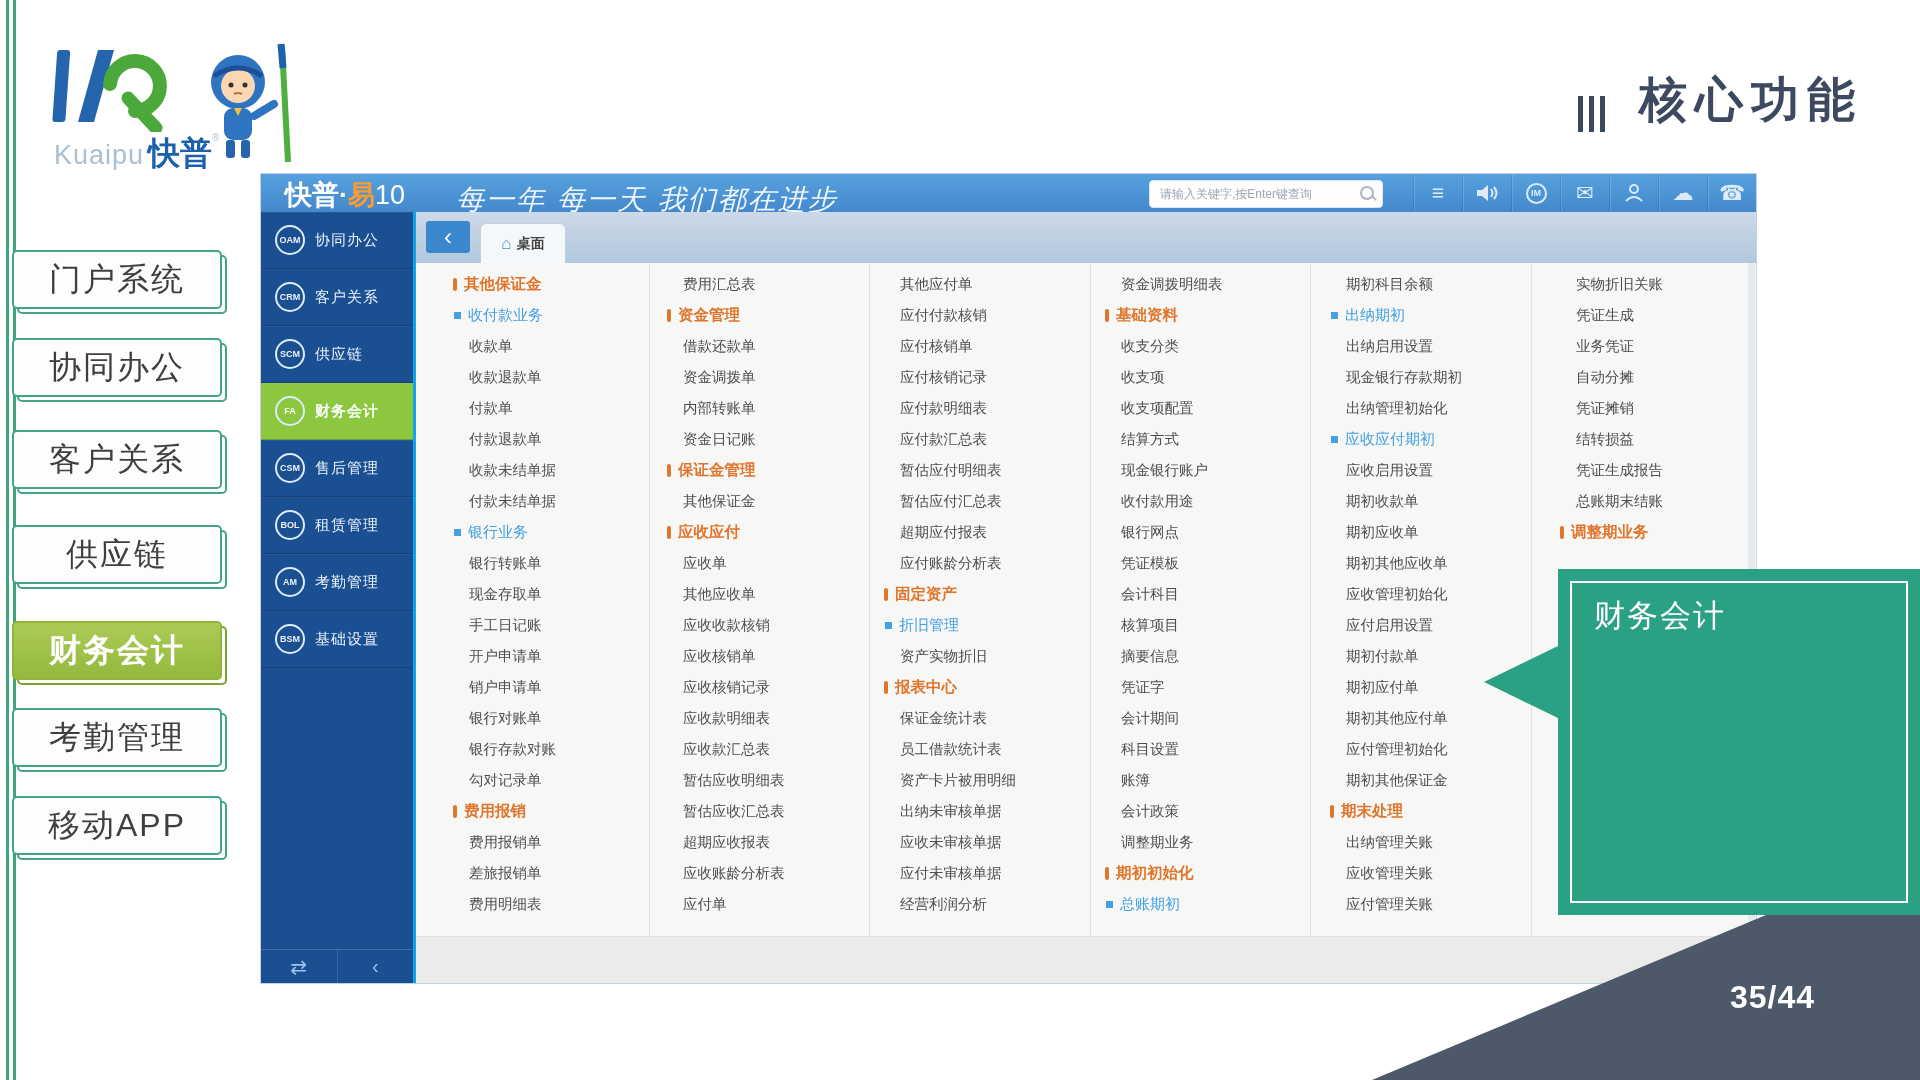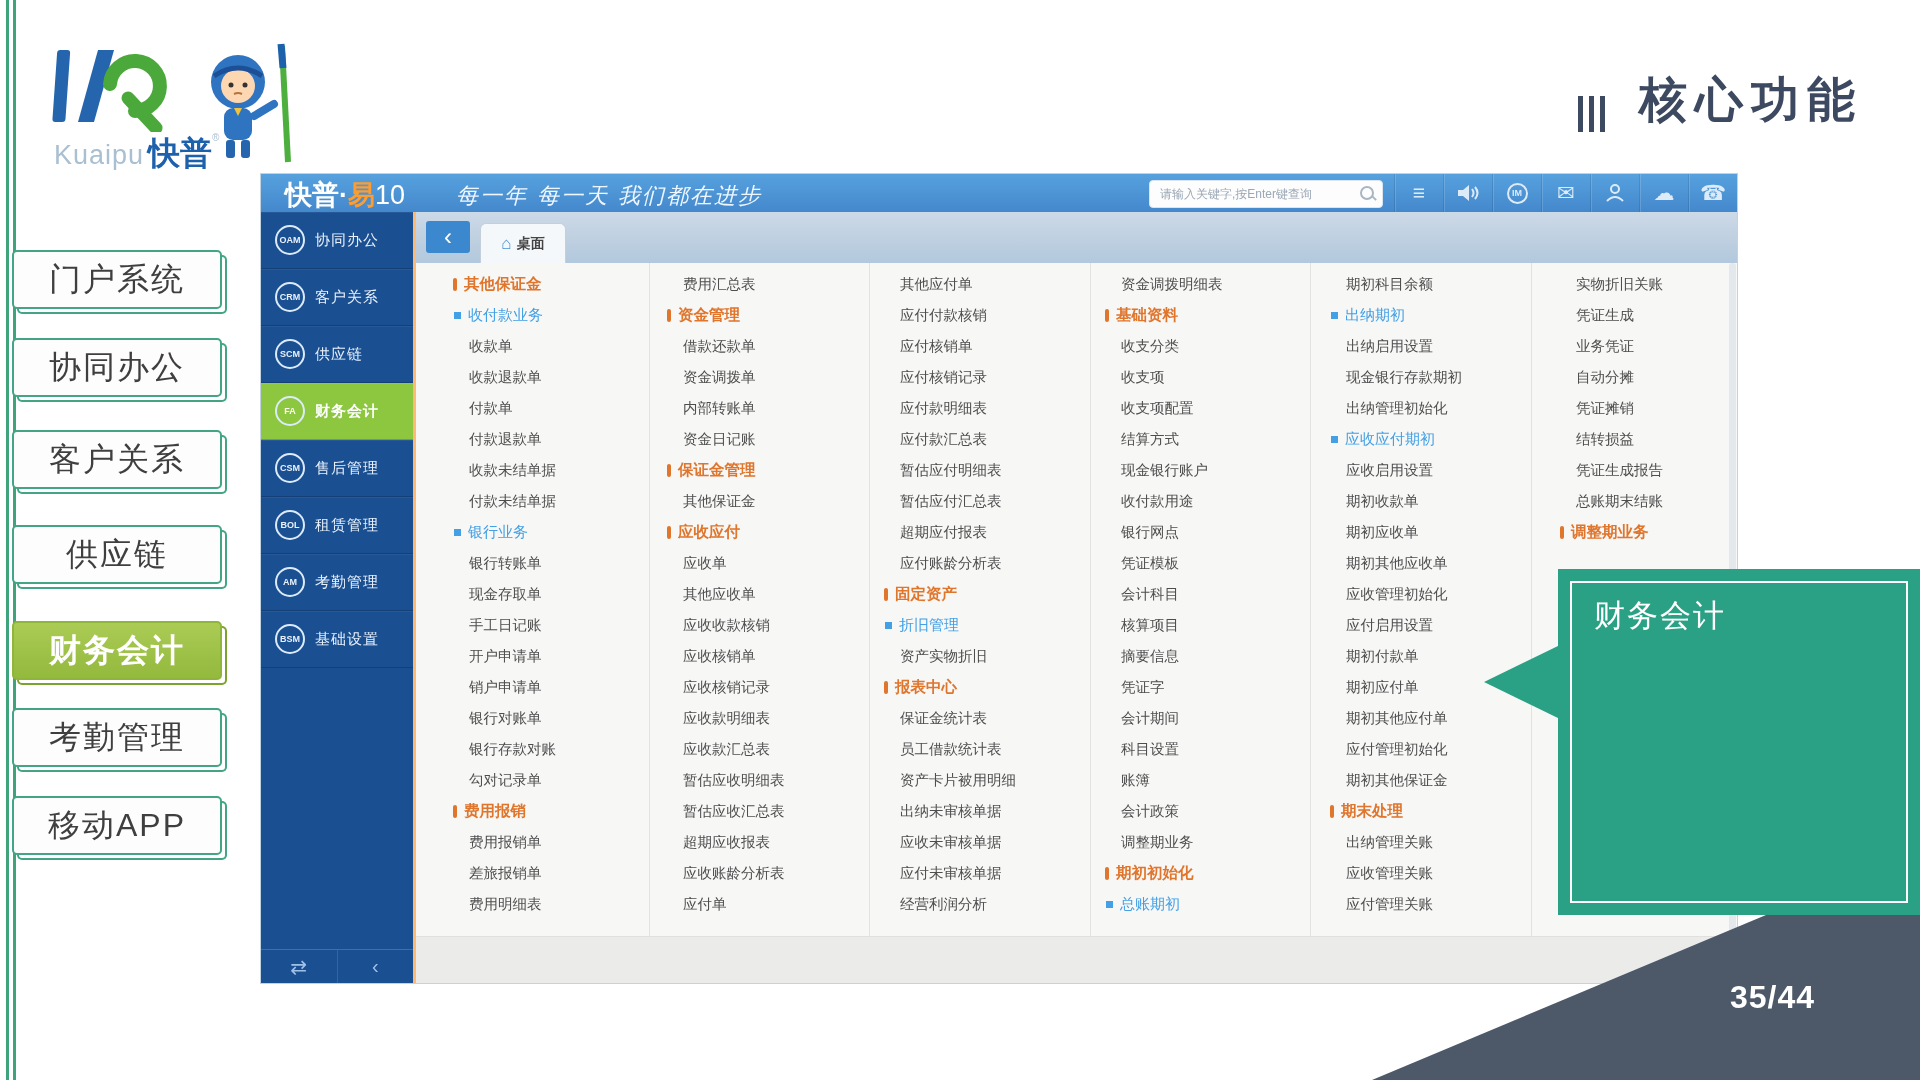--- a/index.html
+++ b/index.html
@@ -28,27 +28,27 @@
   .nav{position:absolute;left:12px;top:0;width:212px;height:1080px;}
   .nav-item{position:absolute;left:0;width:210px;height:59px;box-sizing:border-box;
     background:#fdfdfd;border:2px solid #43a585;border-radius:5px;
     box-shadow:5px 5px 0 -2px #ffffff,5px 5px 0 0 #43a585;
     display:flex;align-items:center;justify-content:center;
     font-size:32px;color:#3f3f3f;letter-spacing:2px;cursor:pointer;}
   .nav-item.active{background:linear-gradient(#abcb55,#93b93d);border-color:#8fb53b;
     color:#ffffff;font-weight:bold;box-shadow:5px 5px 0 -2px #ffffff,5px 5px 0 0 #7da32f;}
 
   
-  .window{position:absolute;left:261px;top:174px;width:1476px;height:809px;background:#fdba74;
-          box-shadow:0 0 0 1px #c2d2e0;}
+  .window{position:absolute;left:261px;top:174px;width:1476px;height:809px;background:#0ea5e9;
+          box-shadow:0 0 0 1px #c2d2e0;padding-left:19px;}
   .titlebar{position:absolute;left:0;top:0;width:100%;height:38px;
             background:linear-gradient(#57a1de,#4388cc);}
   .brand{position:absolute;left:24px;top:3px;font-size:27px;font-weight:bold;white-space:nowrap;}
   .bp{color:#ffffff;} .bh{color:#ff9c2e;} .bs{color:#ffffff;font-weight:normal;}
-  .slogan{position:absolute;left:195px;top:7px;font-size:22px;color:#eef6ff;
+  .slogan{position:absolute;left:195px;top:7px;font-size:28px;color:#eef6ff;
           font-family:"DejaVu Serif",serif;font-style:italic;letter-spacing:2px;}
   .search{position:absolute;left:888px;top:6px;width:232px;height:26px;background:#fdfdfd;
           border:1px solid #d9e6f2;border-radius:4px;}
   .search input{position:absolute;left:8px;top:1px;width:190px;height:22px;border:none;outline:none;
           background:transparent;font-size:12px;color:#333;font-family:inherit;}
   .search input::placeholder{color:#9aa7b5;}
   .mag{position:absolute;right:8px;top:5px;width:10px;height:10px;border:2px solid #a8b6c4;border-radius:50%;}
   .mag::after{content:"";position:absolute;left:9px;top:9px;width:6px;height:2px;background:#a8b6c4;transform:rotate(45deg);}
   .tb-icons{position:absolute;right:0;top:0;height:38px;display:flex;}
   .tbi{width:48px;height:38px;display:flex;align-items:center;justify-content:center;

